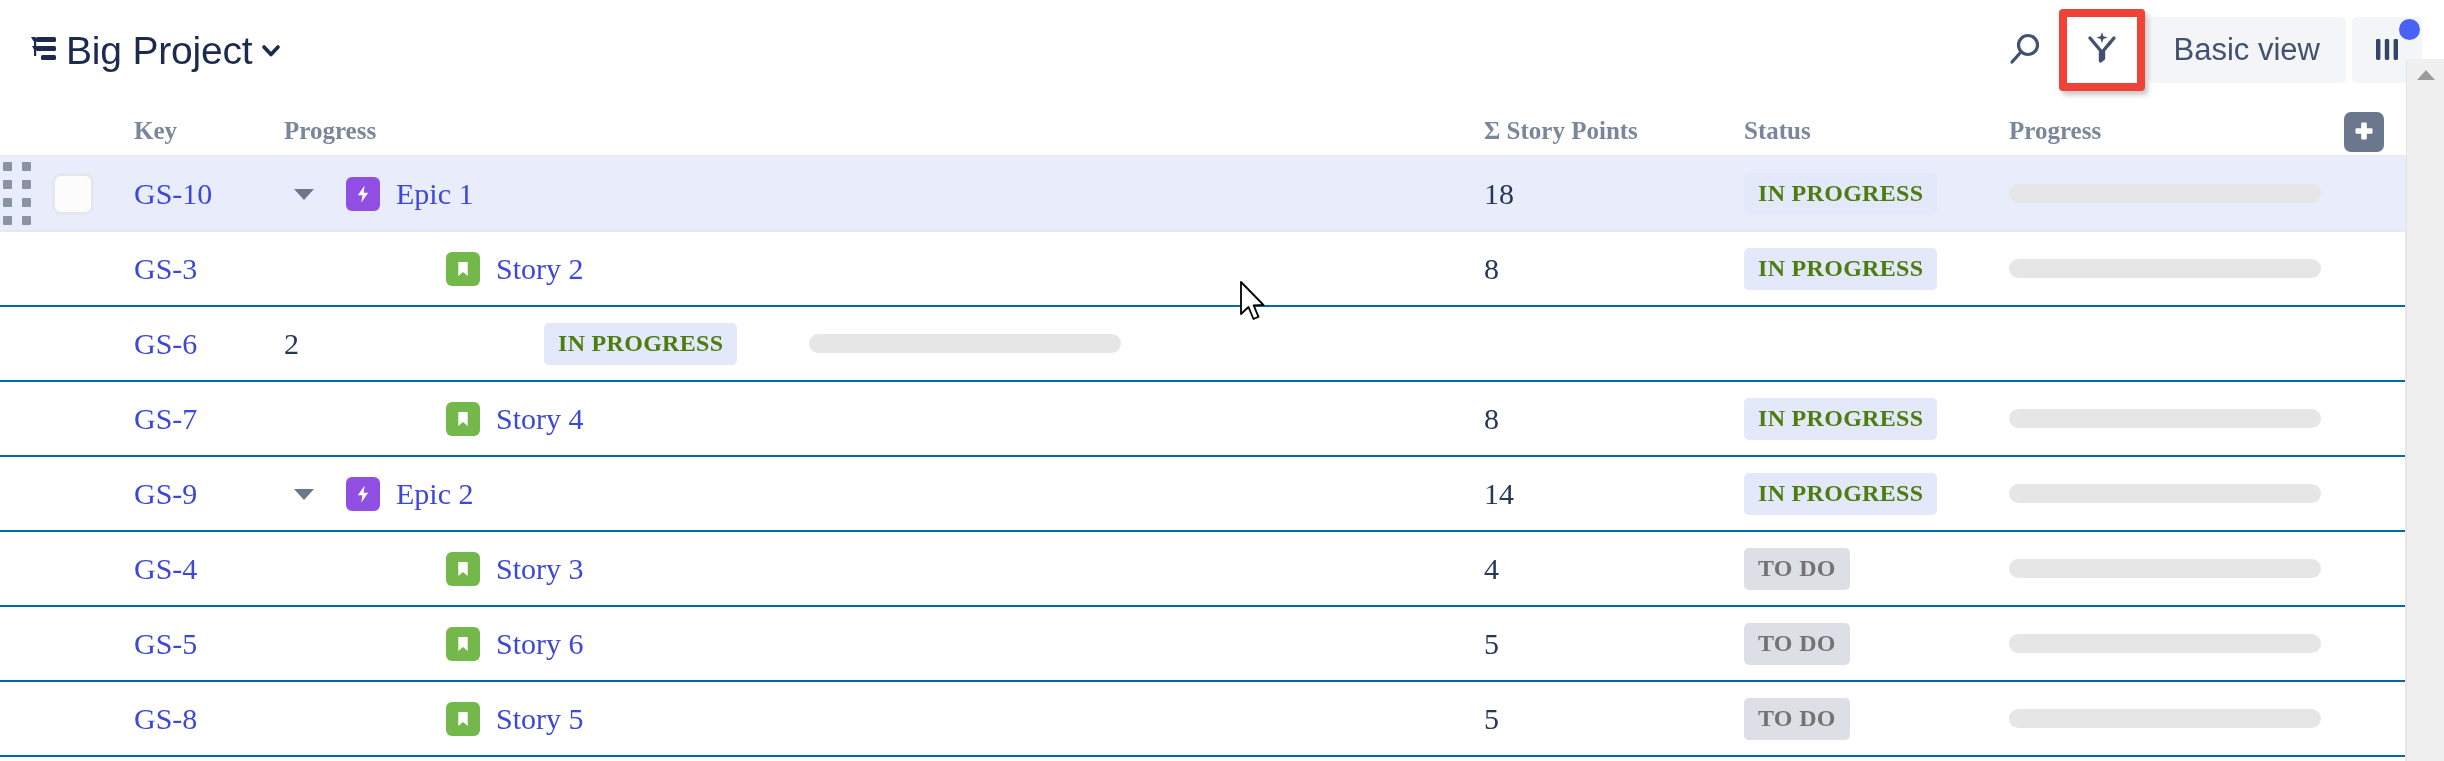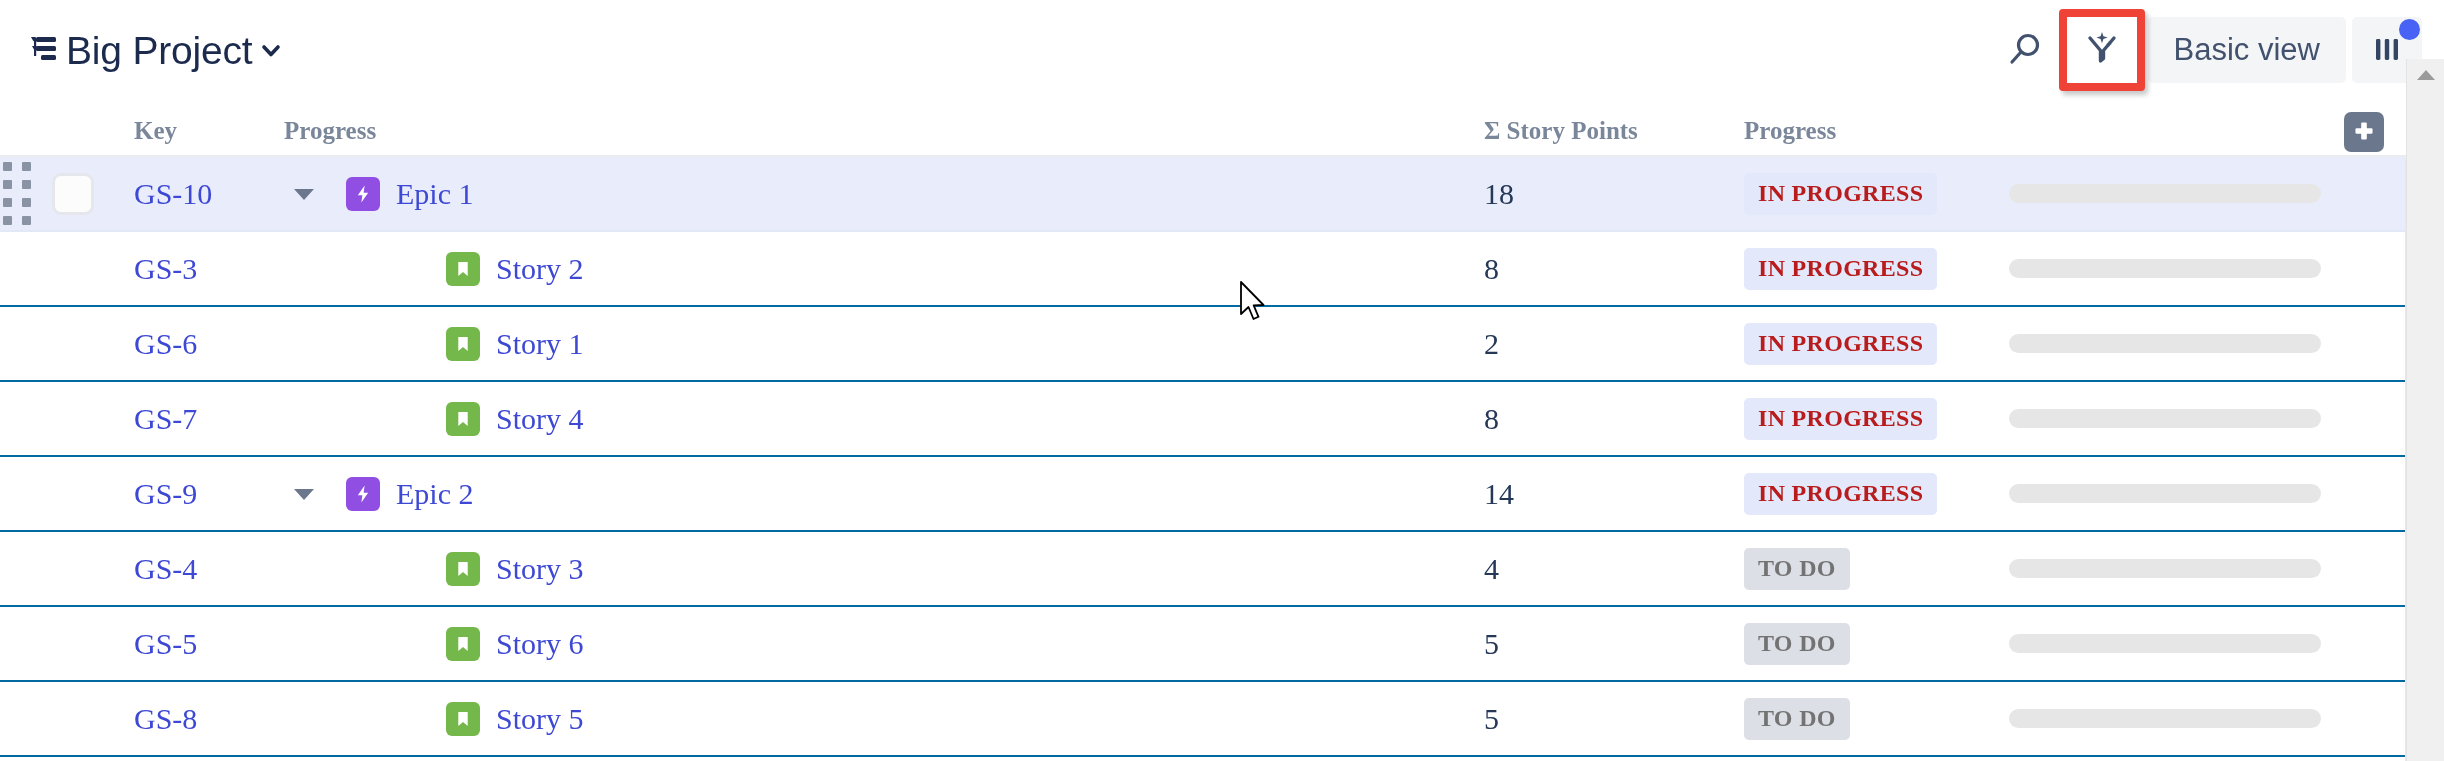--- a/index.html
+++ b/index.html
@@ -290,21 +290,21 @@
     align-items: center;
     height: 42px;
     padding: 0 14px;
     border-radius: 5px;
     font-size: 24px;
     font-weight: bold;
     letter-spacing: 0.3px;
     white-space: nowrap;
     cursor: pointer;
   }
-  .badge.inprogress { background: #e3e8fb; color: #b91c1c; }
+  .badge.inprogress { background: #e3e8fb; color: #4d7c0f; }
   .badge.todo       { background: #dcdfe6; color: #737373; }
 
   .progress-track {
     width: 312px;
     height: 19px;
     border-radius: 10px;
     background: #e6e6e6;
   }
 
   .add-col-btn {
@@ -432,20 +432,21 @@
     </div>
   </div>
 
   <div class="table-wrap">
 
     <div class="row thead">
       <div class="head-pad-left"></div>
       <div class="c-key th">Key</div>
       <div class="c-summary th">Progress</div>
       <div class="c-points th">Σ Story Points</div>
+      <div class="c-status th">Status</div>
       <div class="c-progress th">Progress</div>
 
       <button class="add-col-btn">
         <span>
           <svg viewBox="0 0 26 26" width="26" height="26" xmlns="http://www.w3.org/2000/svg">
             <rect x="10.2" y="4.5" width="5.6" height="17" rx="1" fill="#ffffff"></rect>
             <rect x="4.5" y="10.2" width="17" height="5.6" rx="1" fill="#ffffff"></rect>
           </svg>
         </span>
       </button>
@@ -505,30 +506,20 @@
           <div class="c-points"><span class="points-val">8</span></div>
           <div class="c-status"><span class="badge inprogress">IN PROGRESS</span></div>
           <div class="c-progress">
             <div class="progress-track"></div>
           </div>
         </div>
         <div class="row tr">
           <div class="c-handle"></div>
           <div class="c-check"></div>
           <div class="c-key"><a class="key-link">GS-6</a></div>
-          <div class="c-summary">
-            <div class="summary-indent"></div>
-            <div class="expander hidden"></div>
-            <span class="type-icon story">
-              <svg viewBox="0 0 34 34" width="20" height="22">
-                <path d="M9 5 H25 V29 L17 22 L9 29 Z" fill="#ffffff"></path>
-              </svg>
-            </span>
-            <a class="summary-link">Story 1</a>
-          </div>
           <div class="c-points"><span class="points-val">2</span></div>
           <div class="c-status"><span class="badge inprogress">IN PROGRESS</span></div>
           <div class="c-progress">
             <div class="progress-track"></div>
           </div>
         </div>
         <div class="row tr">
           <div class="c-handle"></div>
           <div class="c-check"></div>
           <div class="c-key"><a class="key-link">GS-7</a></div>

